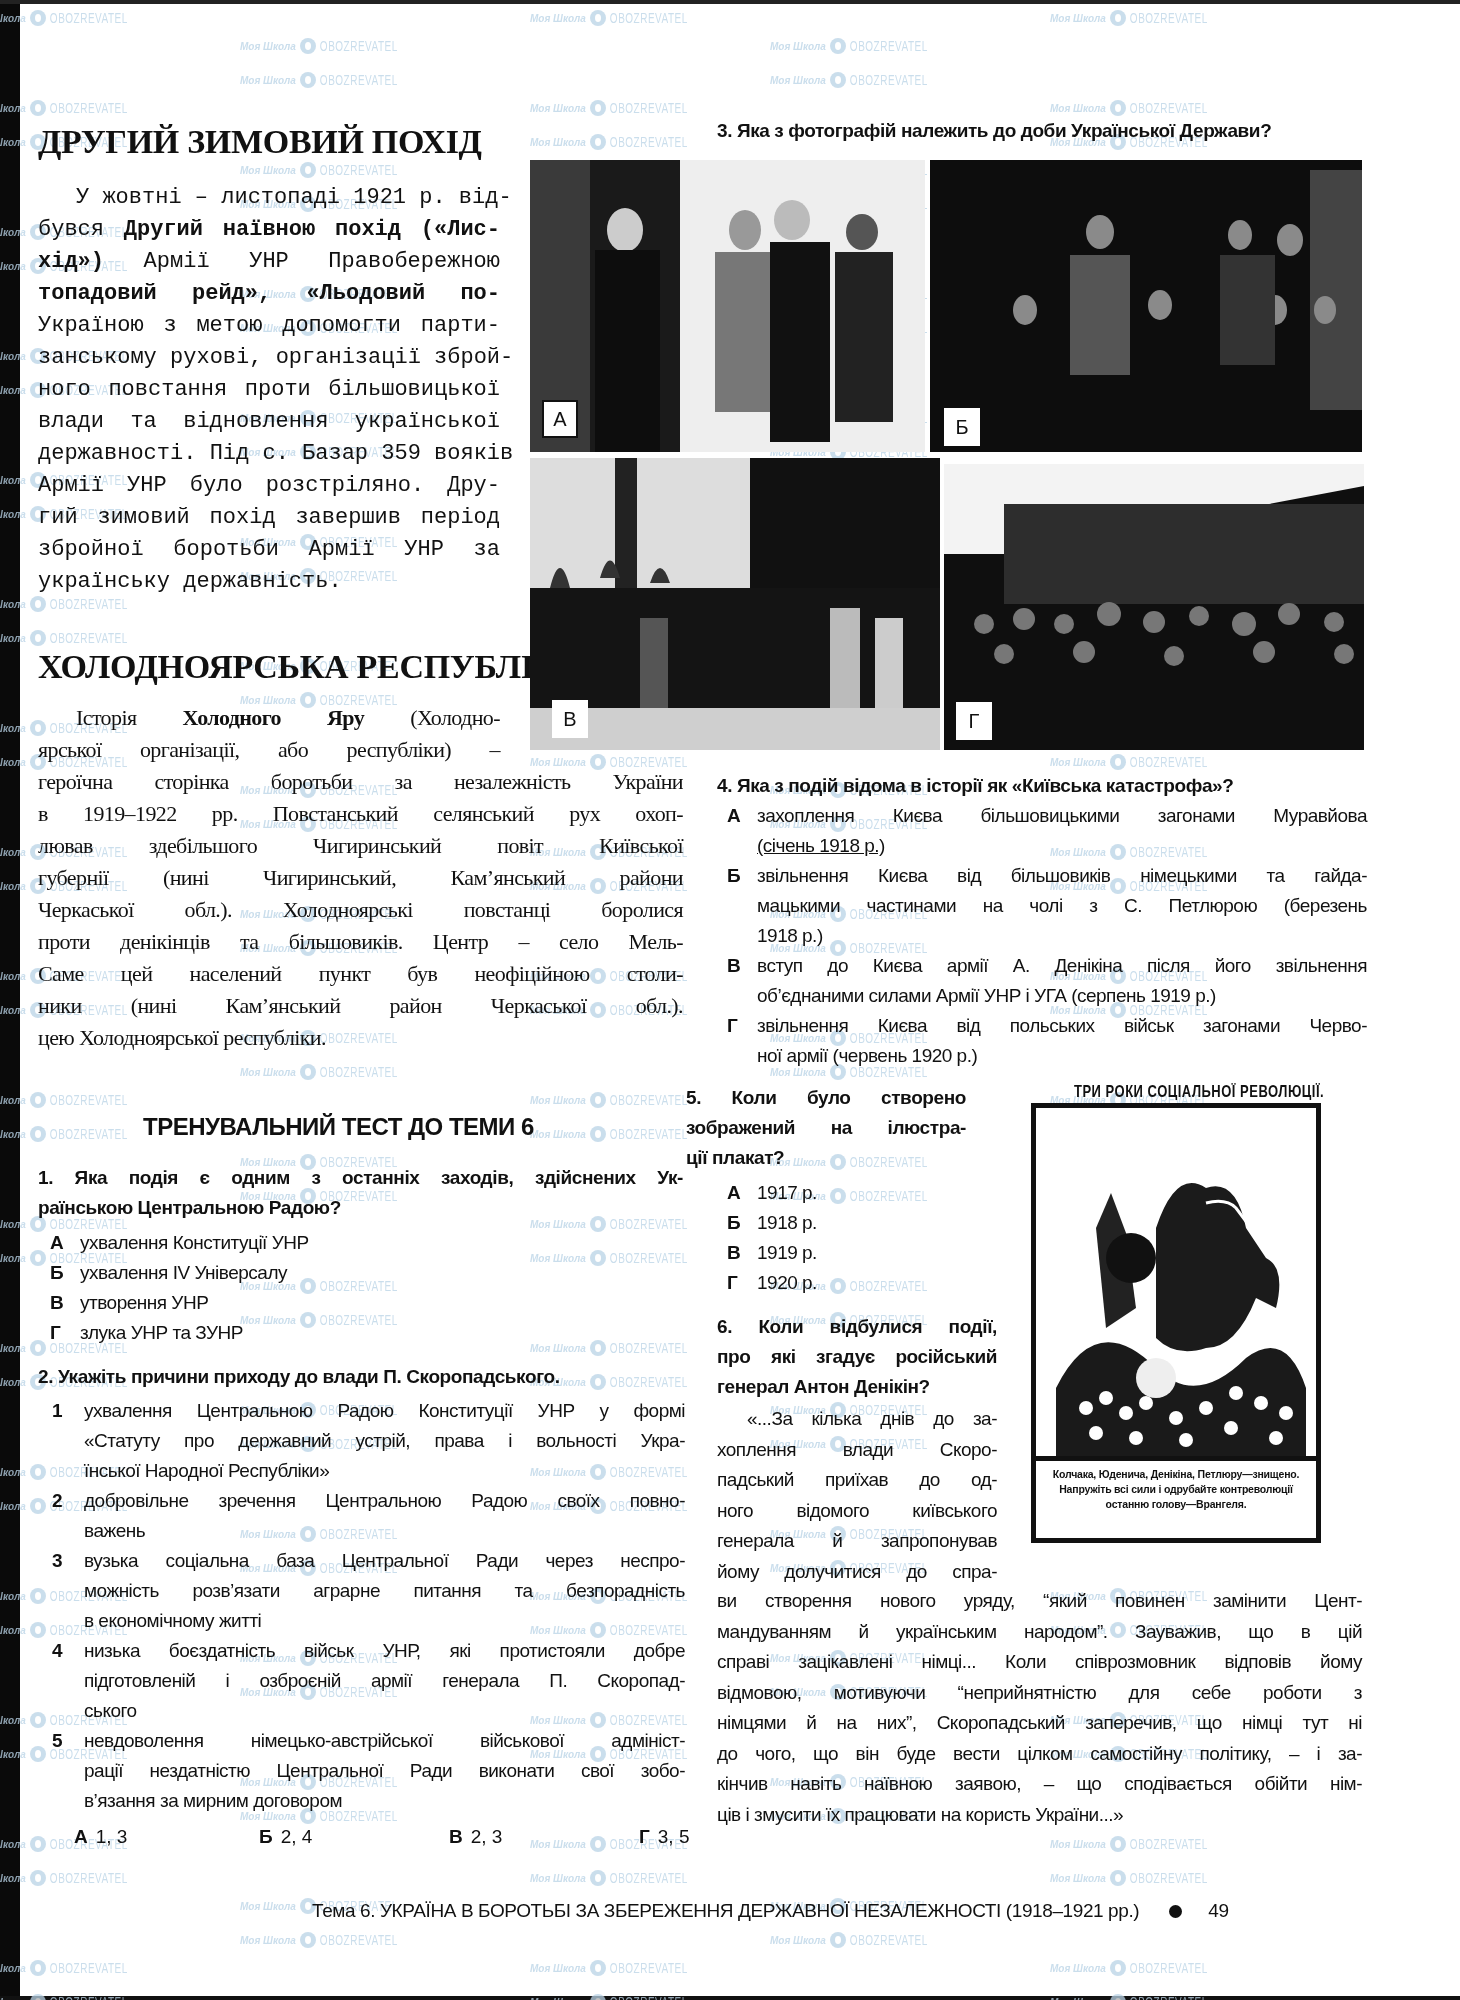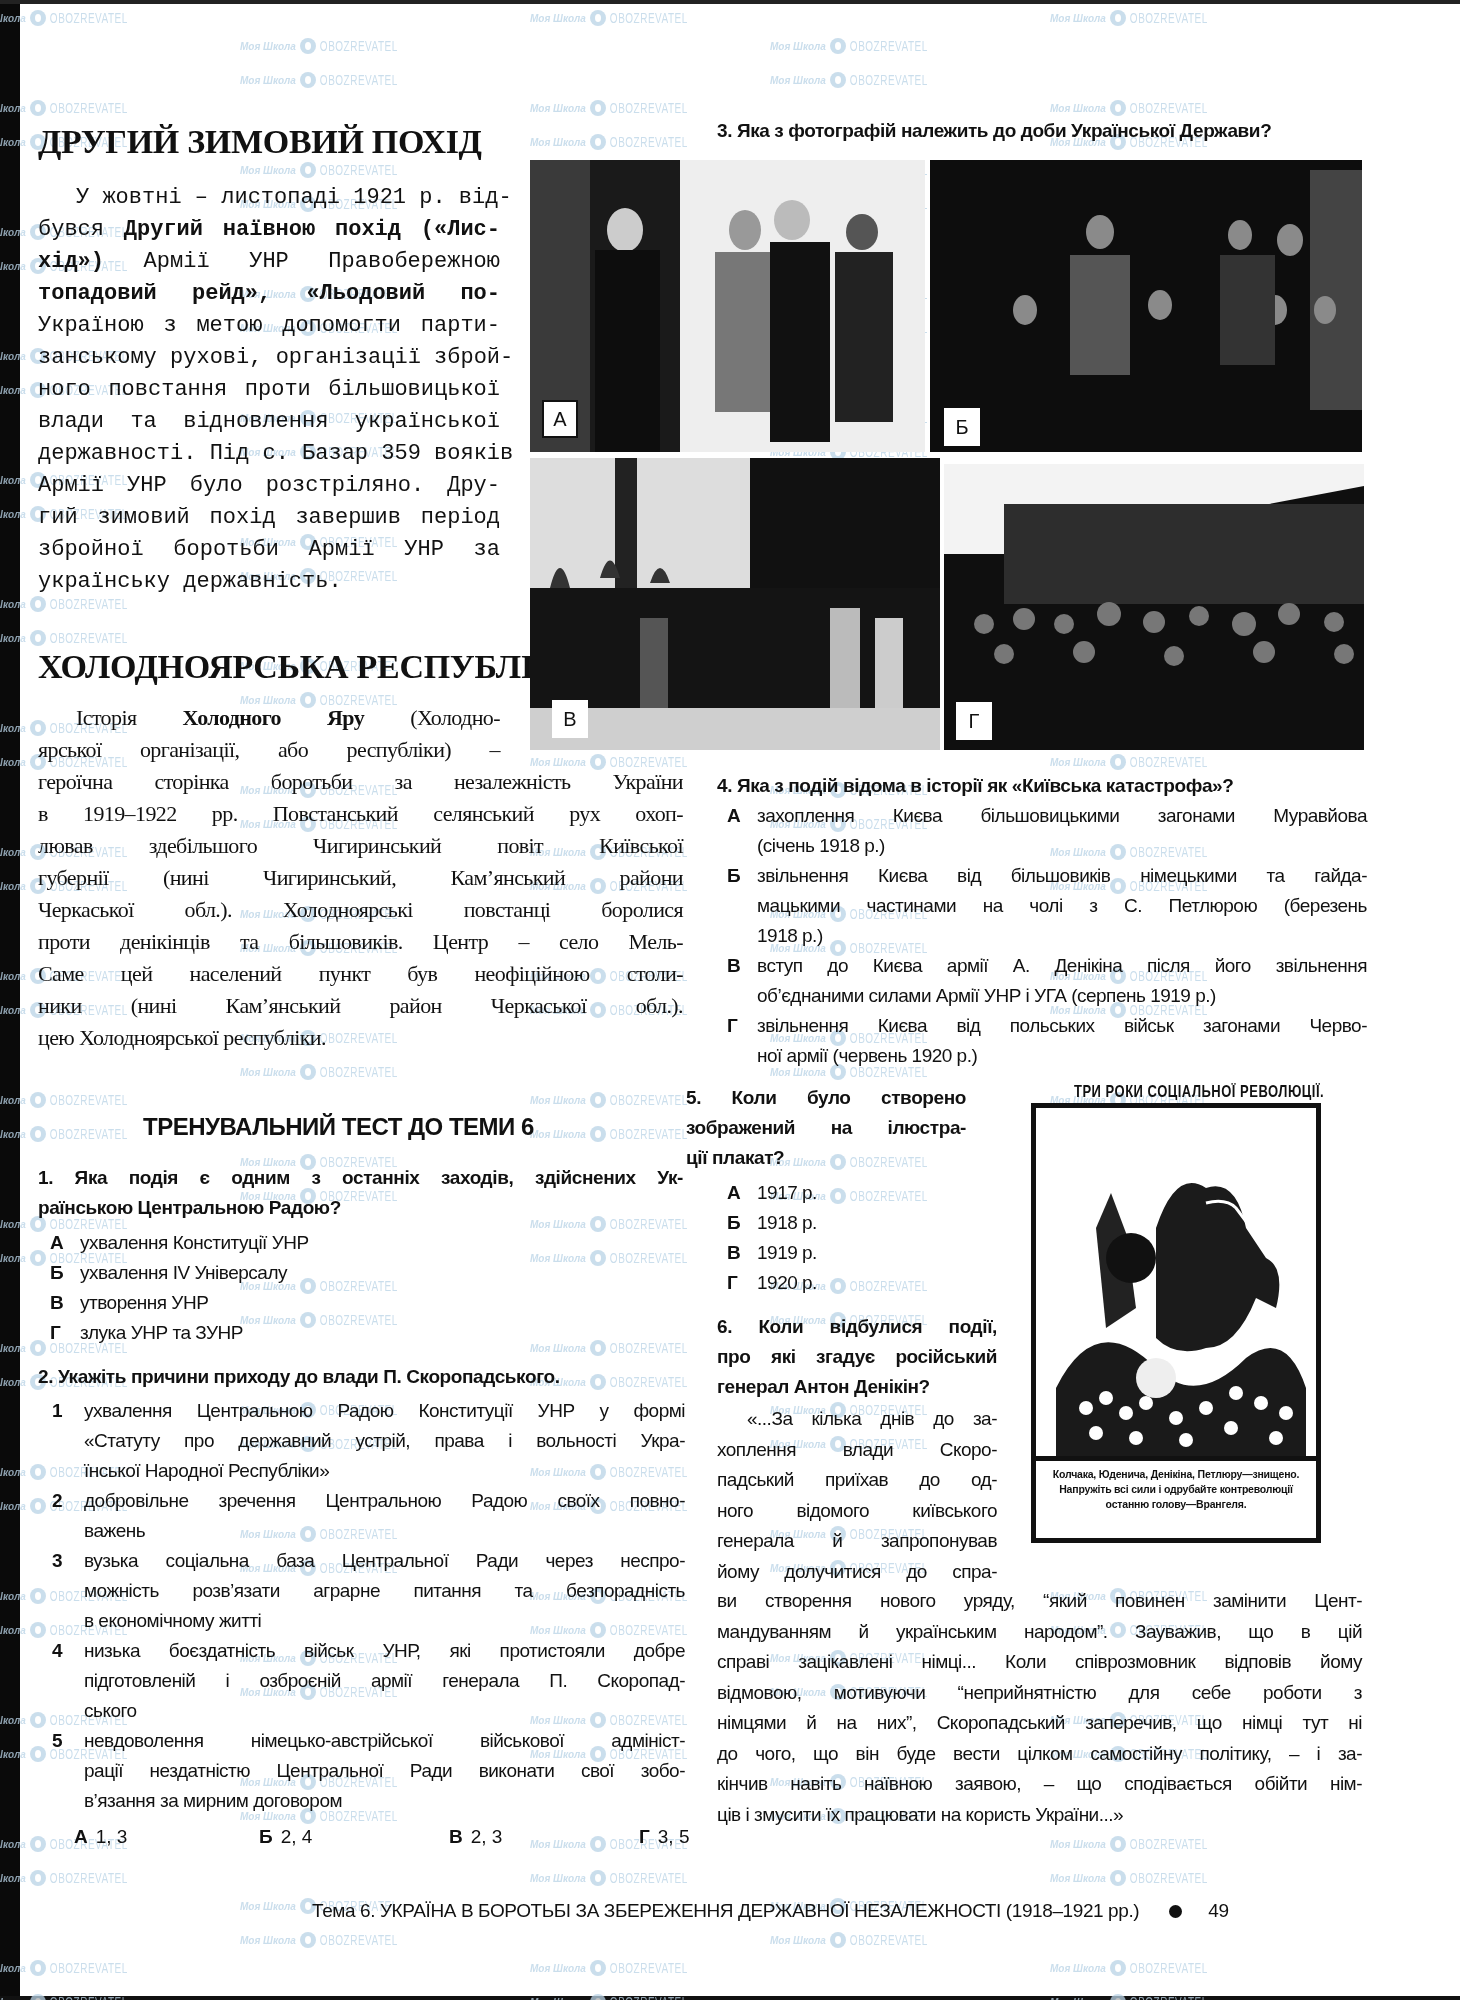--- a/index.html
+++ b/index.html
@@ -1078,21 +1078,21 @@
     </svg>
     <div class="tag" style="left:12px;top:238px;">Г</div>
   </div>
 
   <div class="q" style="left:717px;top:771px;width:730px;">4. Яка з подій відома в історії як «Київська катастрофа»?</div>
   <div class="opt-list" id="q4opts" style="left:727px;top:801px;width:640px;">
       <div class="opt ">
         <span class="key">А</span>
         <span class="txt">
           <span style="display: block; text-align: justify; text-align-last: justify;">захоплення Києва більшовицькими загонами Муравйова</span>
-          <span style="display: block;">(січень 1918 р.)</span>
+          <span style="display: block; text-decoration: underline;">(січень 1918 р.)</span>
         </span>
       </div>
       <div class="opt ">
         <span class="key">Б</span>
         <span class="txt">
           <span style="display: block; text-align: justify; text-align-last: justify;">звільнення Києва від більшовиків німецькими та гайда-</span>
           <span style="display: block; text-align: justify; text-align-last: justify;">мацькими частинами на чолі з С. Петлюрою (березень</span>
           <span style="display: block;">1918 р.)</span>
         </span>
       </div>

